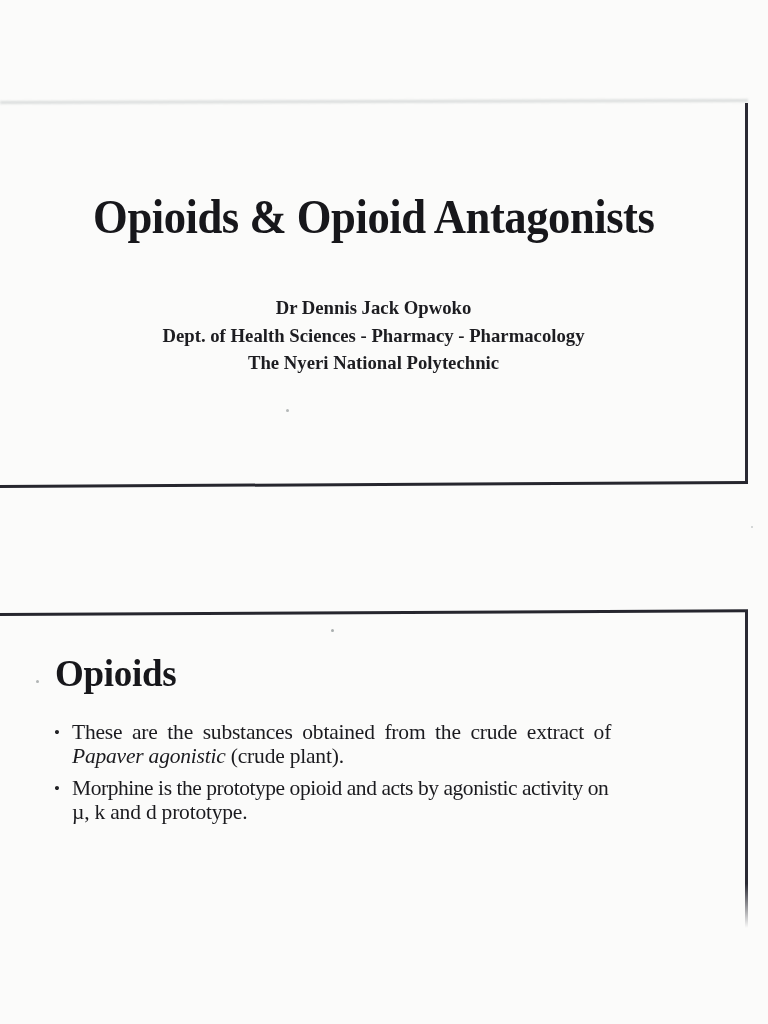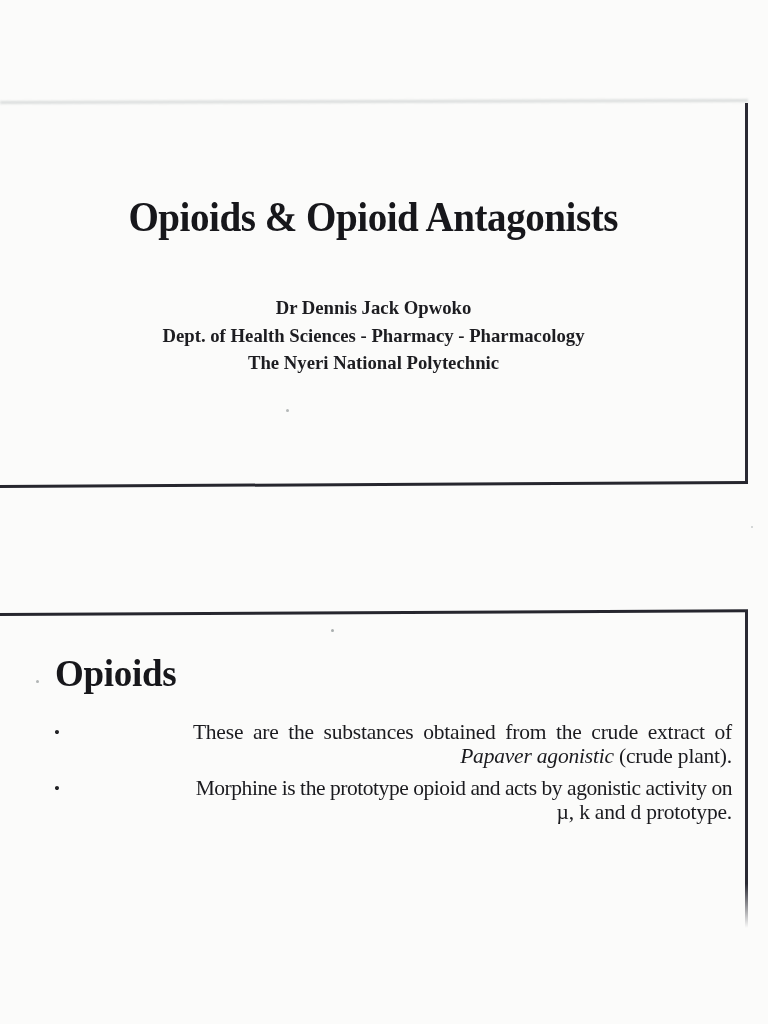--- a/index.html
+++ b/index.html
@@ -38,21 +38,21 @@
     left: 745px; top: 610px; width: 2.5px; height: 318px;
     background: linear-gradient(to bottom, #2a2a33 0%, #2a2a33 86%, rgba(42,42,51,0) 100%);
   }
 
   
   .slide { position: absolute; left: 0; width: 747px; }
   .slide1 { top: 103px; height: 380px; }
   .title {
     position: absolute; left: 0; top: 90px; width: 100%;
     text-align: center;
-    font-size: 42px; font-weight: 700; line-height: 48px;
+    font-size: 48px; font-weight: 700; line-height: 48px;
     color: #17171b; letter-spacing: -0.5px;
   }
   .squeeze { display: inline-block; transform: scaleX(0.93); }
   .authors {
     position: absolute; left: 0; top: 191px; width: 100%;
     text-align: center;
     font-size: 19.5px; font-weight: 600; line-height: 27.5px;
     color: #1d1d21;
     transform: scaleX(0.96);
   }
@@ -69,23 +69,23 @@
     font-size: 21.5px; line-height: 24px; color: #1b1b1f;
     letter-spacing: -0.2px;
   }
   .bullet { display: flex; align-items: flex-start; }
   .bullet + .bullet { margin-top: 8px; }
   .marker {
     flex: 0 0 30px; font-size: 17px; line-height: 24px;
     padding-top: 1px; padding-left: 12px; color: #222226;
   }
   .btext { flex: 1 1 auto; min-width: 0; }
-  .bline { white-space: nowrap; text-align: right; }
+  .bline { white-space: nowrap; }
   .spread { word-spacing: 4.5px; }
-  .tight { letter-spacing: -0.45px; margin-left: 18px; }
+  .tight { letter-spacing: -0.45px; }
   .bline em { font-style: italic; }
 
   
   .dot { position: absolute; border-radius: 50%; }
   .dot-a { left: 286px; top: 409px; width: 3px; height: 3px; background: #b4b8b8; }
   .dot-b { left: 331px; top: 629px; width: 3px; height: 3px; background: #a9aeae; }
   .dot-c { left: 36px;  top: 680px; width: 3px; height: 3px; background: #b1b5b5; }
   .dot-d { left: 751px; top: 526px; width: 2px; height: 2px; background: #c7cbcb; }
 </style>
 </head>

